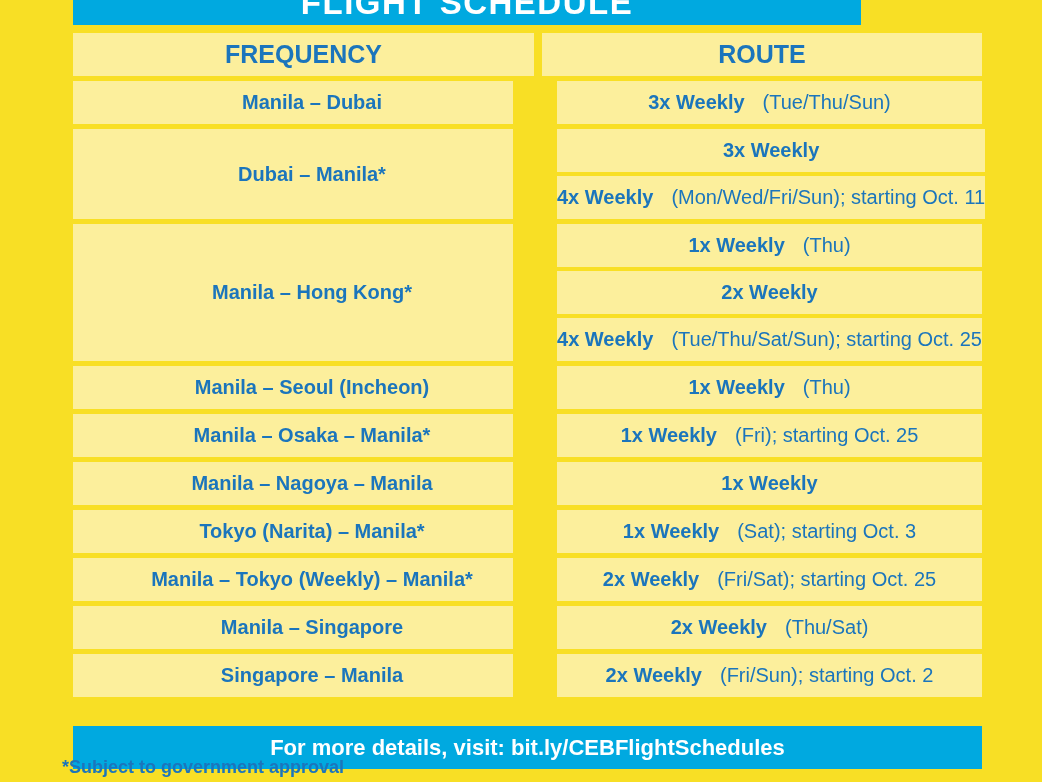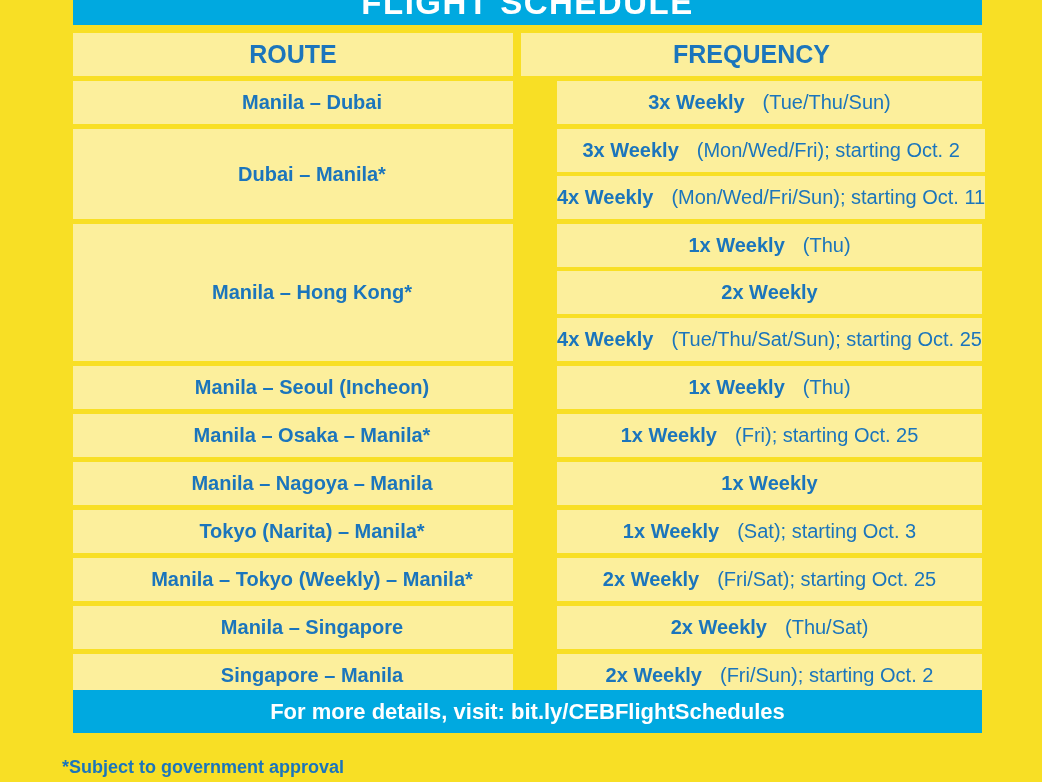--- a/index.html
+++ b/index.html
@@ -10,21 +10,21 @@
   }
   .canvas {
     position: relative;
     width: 1042px;
     height: 782px;
     background: var(--bg-yellow, #F8DF25);
   }
   .title-bar {
     position: absolute;
     left: 73px; top: 0;
-    width: 909px; height: 25px;
+    width: 788px; height: 25px;
     background: var(--brand-cyan, #00A9E0);
     overflow: hidden;
   }
   .title-text {
     position: absolute;
     top: -16px;
     width: 100%;
     text-align: center;
     font-size: 33px;
     line-height: 38px;
@@ -75,21 +75,21 @@
     height: 43px;
     font-size: 20px;
     gap: 18px;
     white-space: nowrap;
     margin-left: 36px;
   }
   .freq-count { font-weight: 700; }
   .freq-detail { font-weight: 400; }
   .footer-bar {
     position: absolute;
-    left: 73px; top: 690px;
+    left: 73px; top: 726px;
     width: 909px; height: 43px;
     background: var(--brand-cyan, #00A9E0);
     display: flex;
     align-items: center;
     justify-content: center;
     color: var(--white, #FFFFFF);
     font-size: 22px;
     font-weight: 700;
   }
   .footnote {
@@ -104,40 +104,39 @@
 <body>
 
 <div class="canvas">
 
   <div class="title-bar">
     <div class="title-text">FLIGHT SCHEDULE</div>
   </div>
 
   <div class="table">
     <div class="row">
+      <div class="cell header-cell freq-col">FREQUENCY</div>
       <div class="cell header-cell route-col">ROUTE</div>
-      <div class="cell header-cell freq-col">FREQUENCY</div>
     </div>
 
   <div class="row">
     <div class="cell route-cell">Manila – Dubai</div>
     <div class="freq-stack">
   <div class="cell freq-cell">
     <span class="freq-count">3x Weekly</span>
     <span class="freq-detail">(Tue/Thu/Sun)</span>
   </div>
 </div>
   </div>
 
   <div class="row">
     <div class="cell route-cell">Dubai – Manila*</div>
     <div class="freq-stack">
   <div class="cell freq-cell">
     <span class="freq-count">3x Weekly</span>
-    <span class="freq-detail">(Mon/Wed/Fri); starting Oct. 2</span>
   </div>
 
   <div class="cell freq-cell">
     <span class="freq-count">4x Weekly</span>
     <span class="freq-detail">(Mon/Wed/Fri/Sun); starting Oct. 11</span>
   </div>
 </div>
   </div>
 
   <div class="row">

